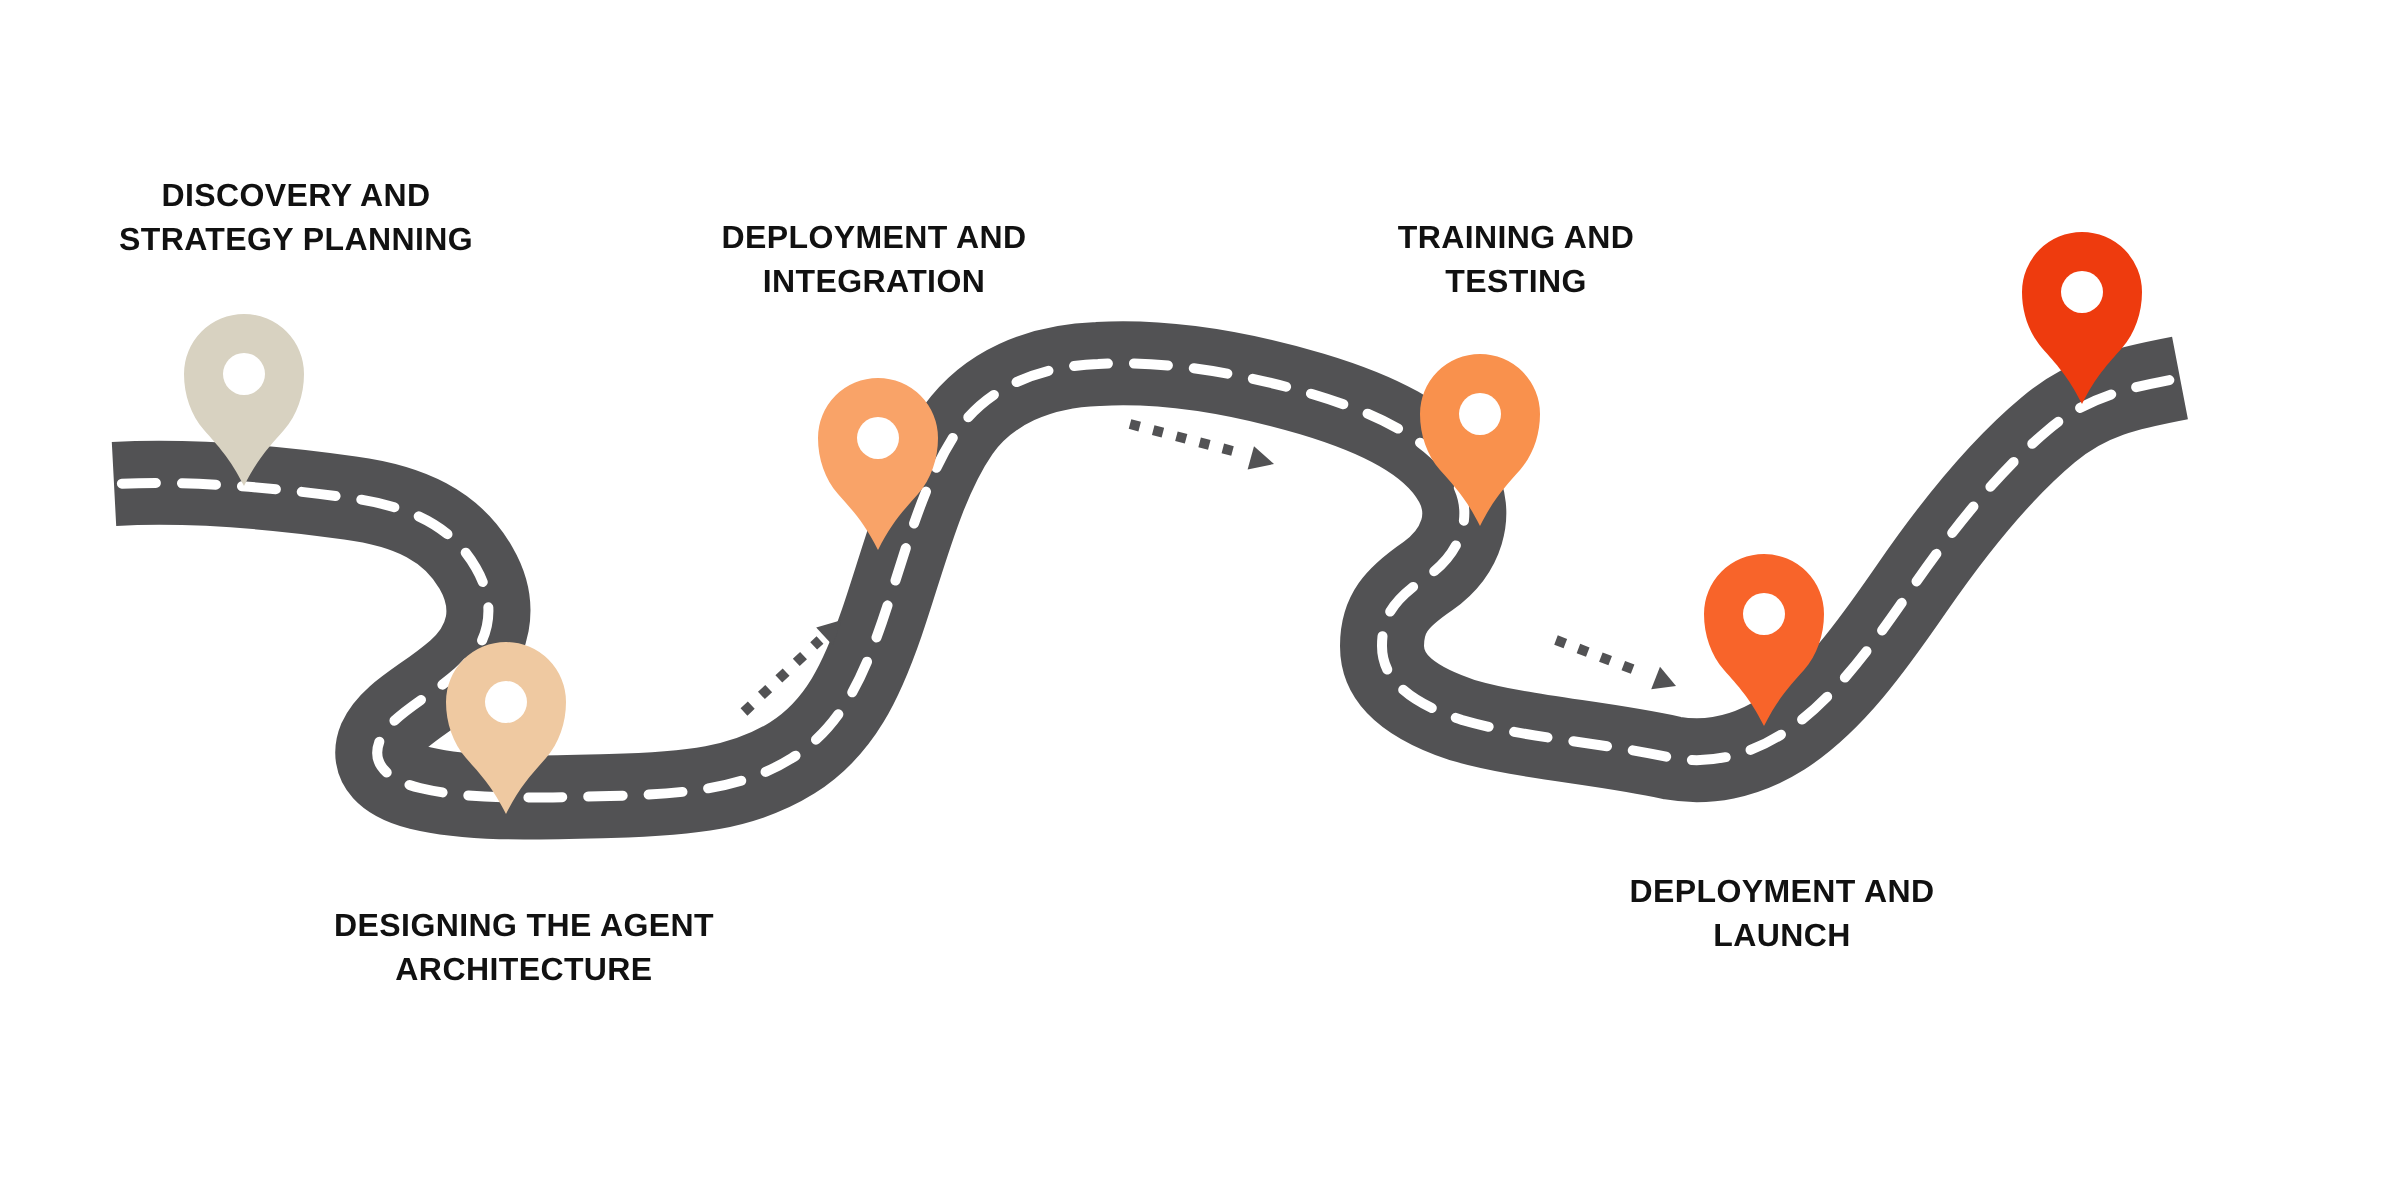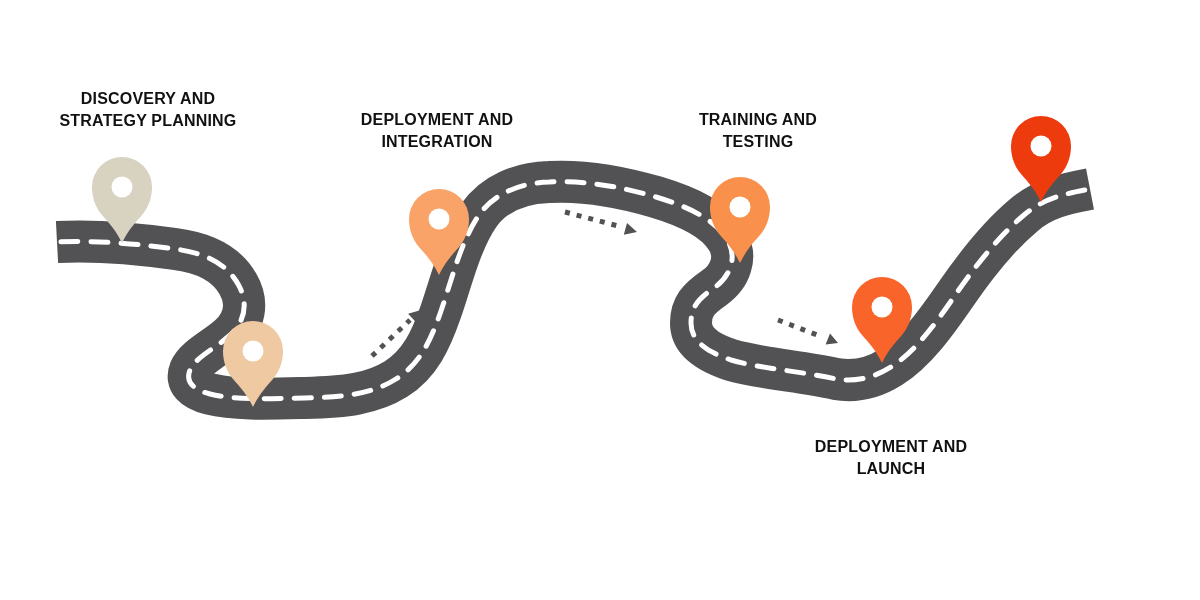--- a/index.html
+++ b/index.html
@@ -127,20 +127,22 @@
       <g transform="translate(1041,202)">
         <use href="#pin-shape" fill="#ee3b0e"></use>
         <circle cx="0" cy="-56" r="10.5" fill="#ffffff"></circle>
       </g>
     </g>
   </svg>
 
   <div class="stage-label" style="left:148px; top:88px;">DISCOVERY AND
 STRATEGY PLANNING</div>
 
+  <div class="stage-label" style="left:262px; top:453px;">DESIGNING THE AGENT
+ARCHITECTURE</div>
 
   <div class="stage-label" style="left:437px; top:109px;">DEPLOYMENT AND
 INTEGRATION</div>
 
   <div class="stage-label" style="left:891px; top:436px;">DEPLOYMENT AND
 LAUNCH</div>
 
   <div class="stage-label" style="left:758px; top:109px;">TRAINING AND
 TESTING</div>
 

